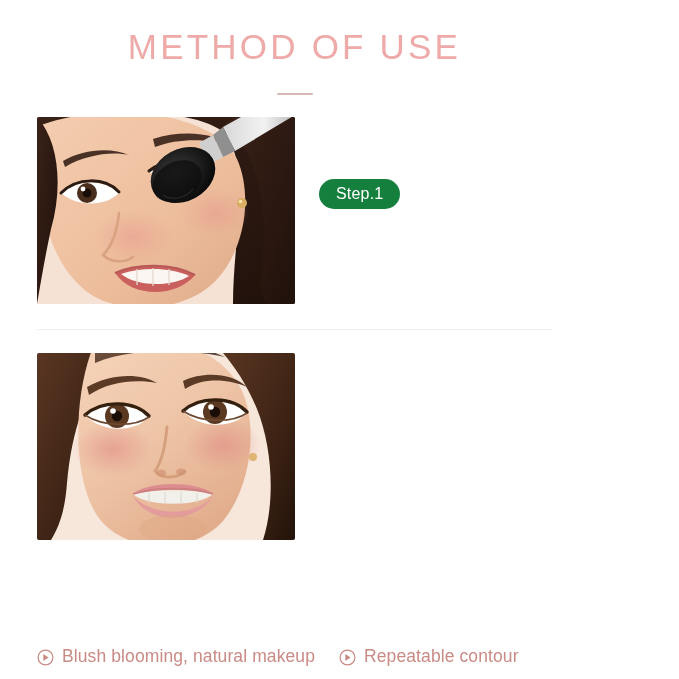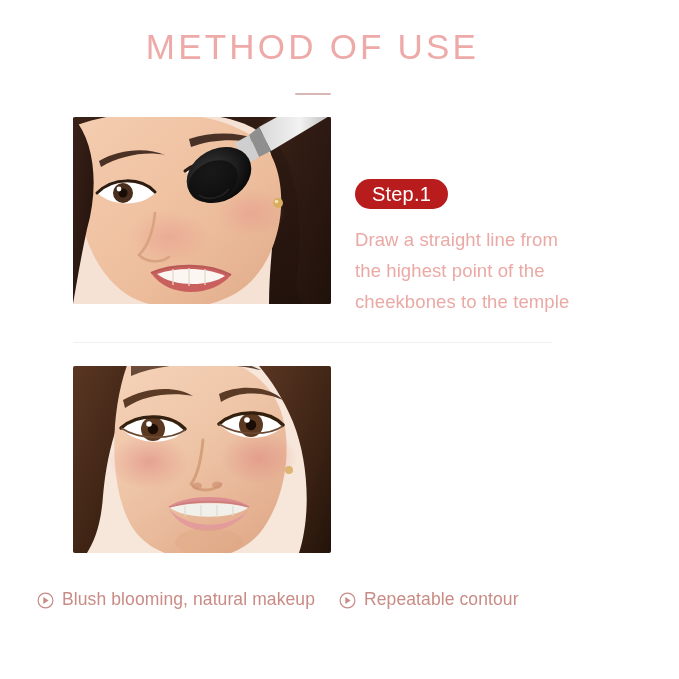--- a/index.html
+++ b/index.html
@@ -14,21 +14,20 @@
     font-family: "Liberation Sans", sans-serif;
     overflow: hidden;
   }
 
   .page {
     position: relative;
     width: 589px;
     height: 679px;
     background: #ffffff;
     box-sizing: border-box;
-    padding-left: 36px;
   }
 
   
   .header {
     padding-top: 28px;
     text-align: center;
   }
   .page-title {
     font-size: 35px;
     font-weight: 400;
@@ -70,23 +69,23 @@
     height: 100%;
   }
   .step-text {
     flex: 1 1 auto;
     padding-left: 24px;
     padding-top: 62px;
     box-sizing: border-box;
   }
   .step-badge {
     display: inline-block;
-    background: #b91c1c;
+    background: #15803d;
     color: #ffffff;
-    font-size: 20px;
+    font-size: 16px;
     line-height: 30px;
     height: 30px;
     padding: 0 17px;
     border-radius: 15px;
     letter-spacing: 0.2px;
     white-space: nowrap;
   }
   .step-desc {
     margin-top: 15px;
     font-size: 18.5px;
@@ -99,21 +98,21 @@
   .section-divider {
     height: 1px;
     background: #f0f0f0;
     margin: 25px 37px 23px 37px;
   }
 
   
   .footer-bullets {
     position: absolute;
     left: 37px;
-    top: 589px;
+    top: 646px;
     display: flex;
     align-items: center;
     gap: 24px;
   }
   .bullet {
     display: flex;
     align-items: center;
     gap: 8px;
     font-size: 17.5px;
     color: #c98b85;
@@ -224,21 +223,20 @@
 
             <ellipse cx="146" cy="58" rx="34" ry="26" transform="rotate(-29 146 58)" fill="url(#brushhead1)"></ellipse>
             <ellipse cx="140" cy="64" rx="26" ry="19" transform="rotate(-29 140 64)" fill="#0d0d0d" opacity="0.75"></ellipse>
             <path d="M126 78 C134 84 148 82 156 72" stroke="#2e2e2e" stroke-width="1.6" fill="none" opacity="0.6"></path>
           </g>
         </svg>
       </div>
 
       <div class="step-text">
         <span class="step-badge">Step.1</span>
-        <div class="step-desc">Draw a straight line from the highest point of the cheekbones to the temple</div>
       </div>
 
     </div>
 
     <div class="section-divider"></div>
 
     <div class="step-row">
 
       <div class="step-photo">
         <svg viewBox="0 0 258 187" preserveAspectRatio="xMidYMid slice">

